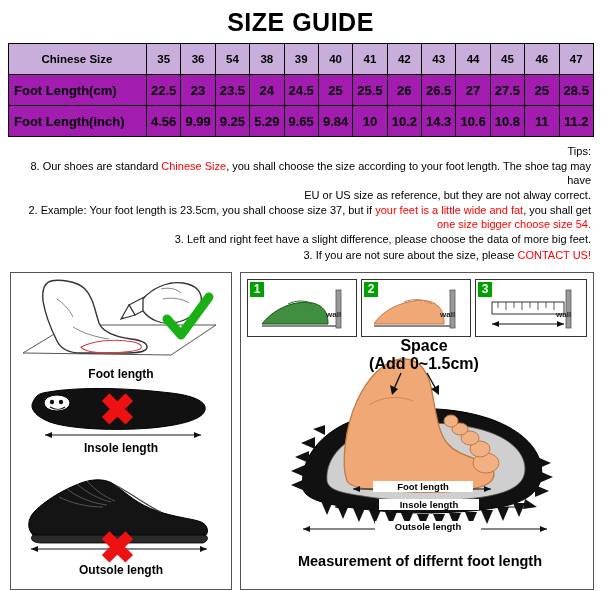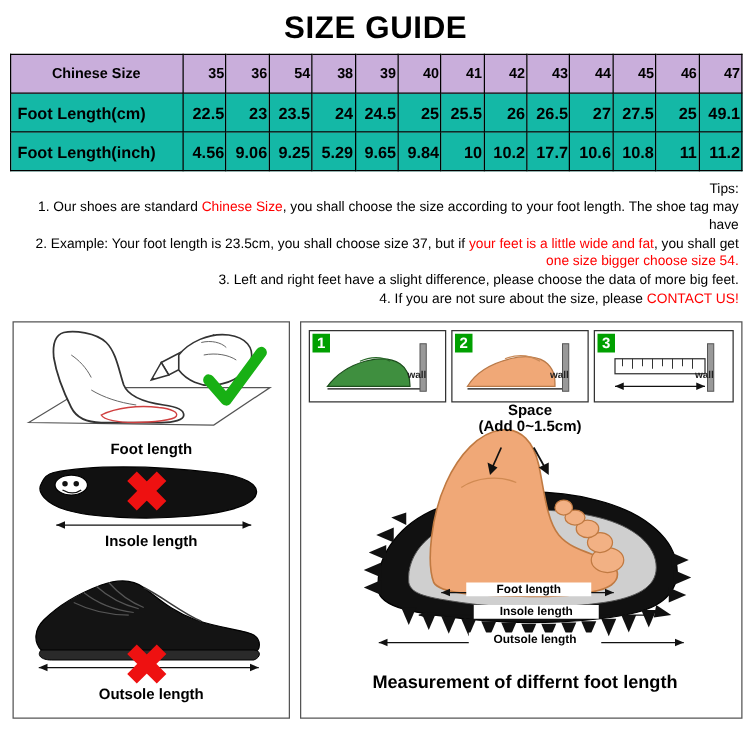--- a/index.html
+++ b/index.html
@@ -29,33 +29,33 @@
     margin: 2px 0 6px 0;
   }
   table.size-table {
     width: 586px;
     border-collapse: collapse;
     table-layout: fixed;
     margin: 0 auto;
   }
   table.size-table td {
     border: 1px solid #000000;
-    text-align: right;
+    text-align: center;
     font-size: 13px;
     font-weight: bold;
     padding: 5px 1px;
     height: 20px;
   }
   table.size-table tr.head td {
     background: #c9aedb;
     font-size: 11.5px;
     font-weight: bold;
   }
   table.size-table tr.row td {
-    background: #14b8a6;
+    background: #a21caf;
   }
   table.size-table td.label {
     text-align: left;
     padding-left: 5px;
     font-size: 13px;
     width: 136px;
   }
   table.size-table tr.head td.label {
     text-align: center;
     padding-left: 0;
@@ -134,21 +134,21 @@
     text-align: center;
   }
   .wall-label {
     position: absolute;
     font-size: 8px;
     font-weight: bold;
     color: #222;
   }
   .space-label {
     position: absolute;
-    font-size: 12px;
+    font-size: 16px;
     font-weight: bold;
     color: #000;
     line-height: 1.15;
     text-align: center;
   }
   .dimlabel {
     position: absolute;
     font-size: 9.5px;
     font-weight: bold;
     color: #000;
@@ -188,52 +188,53 @@
       <td>23.5</td>
       <td>24</td>
       <td>24.5</td>
       <td>25</td>
       <td>25.5</td>
       <td>26</td>
       <td>26.5</td>
       <td>27</td>
       <td>27.5</td>
       <td>25</td>
-      <td>49.1</td>
+      <td>28.5</td>
     </tr>
     <tr class="row">
       <td class="label">Foot Length(inch)</td>
       <td>4.56</td>
-      <td>9.06</td>
+      <td>9.99</td>
       <td>9.25</td>
       <td>5.29</td>
       <td>9.65</td>
       <td>9.84</td>
       <td>10</td>
       <td>10.2</td>
-      <td>17.7</td>
+      <td>14.3</td>
       <td>10.6</td>
       <td>10.8</td>
       <td>11</td>
       <td>11.2</td>
     </tr>
   </tbody>
     </table>
 
   <div class="tips">
     <div class="line">Tips:</div>
     <div class="line">
-      <span>1. Our shoes are standard </span><span class="red">Chinese Size</span><span>, you shall choose the size according to your foot length. The shoe tag may have</span>
+      <span>8. Our shoes are standard </span><span class="red">Chinese Size</span><span>, you shall choose the size according to your foot length. The shoe tag may have</span>
     </div>
+    <div class="line">EU or US size as reference, but they are not alway correct.</div>
     <div class="line">
       <span>2. Example: Your foot length is 23.5cm, you shall choose size 37, but if </span><span class="red">your feet is a little wide and fat</span><span>, you shall get </span><span class="red">one size bigger choose size 54.</span>
     </div>
     <div class="line">3. Left and right feet have a slight difference, please choose the data of more big feet.</div>
     <div class="line">
-      <span>4. If you are not sure about the size, please </span><span class="red">CONTACT US!</span>
+      <span>3. If you are not sure about the size, please </span><span class="red">CONTACT US!</span>
     </div>
   </div>
 
   <div class="panels">
 
     <div class="left-panel">
 
       <div style="position:absolute;left:0;top:2px;width:220px;height:92px;">
         <svg width="220" height="92" viewBox="0 0 220 92">
 

